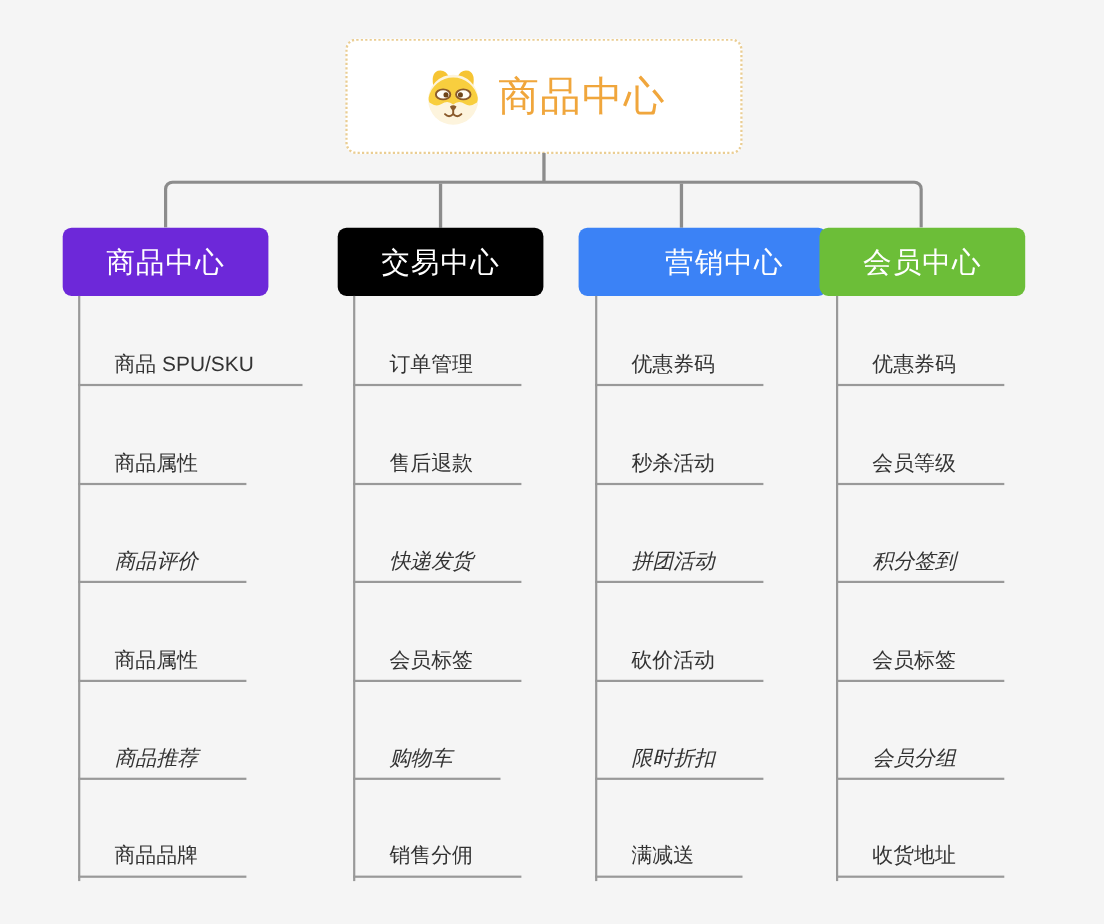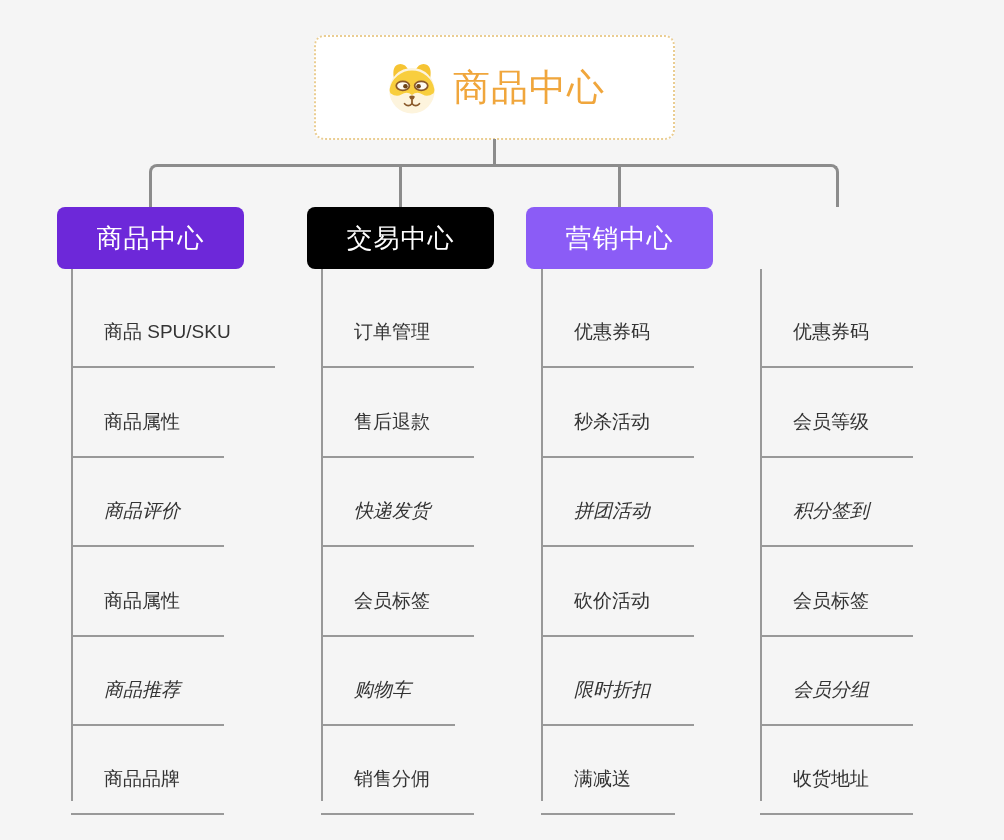--- a/index.html
+++ b/index.html
@@ -59,21 +59,21 @@
   .spine{
     position:absolute;left:0;top:269px;
     width:2px;height:532px;
     background:#999999;
   }
   .leaf{
     position:absolute;left:0;
     white-space:nowrap;
     font-size:19px;line-height:26px;
     color:#333333;
-    padding:0 44px 21px 33px;
+    padding:0 44px 4px 33px;
     border-bottom:2px solid #999999;
   }
   .i0{top:319px;} .i1{top:409px;} .i2{top:498px;font-style:italic;}
   .i3{top:588px;} .i4{top:677px;font-style:italic;} .i5{top:766px;}
 </style>
 </head>
 <body>
 
 <div id="canvas">
 
@@ -94,21 +94,22 @@
     <span class="root-title">商品中心</span>
   </div>
 
   <div class="vline" style="left:493px;top:139px;width:3px;height:26px;"></div>
   <div class="bus"></div>
   <div class="vline" style="left:399px;top:167px;width:3px;height:40px;"></div>
   <div class="vline" style="left:618px;top:167px;width:3px;height:40px;"></div>
 
   <div class="branch-box bx0" style="background: #6d28d9;">商品中心</div>
   <div class="branch-box bx1" style="background: #000000;">交易中心</div>
-  <div class="branch-box bx2" style="background: #8b5cf6;">营销中心</div>
+  <div class="branch-box bx2" style="background: #3b82f6; padding-left: 39px;">营销中心</div>
+  <div class="branch-box bx3" style="background: rgb(108, 190, 56);">会员中心</div>
 
   <div class="col cx0">
     <div class="spine"></div>
     <div class="leaf i0">商品 SPU/SKU</div>
     <div class="leaf i1">商品属性</div>
     <div class="leaf i2">商品评价</div>
     <div class="leaf i3">商品属性</div>
     <div class="leaf i4">商品推荐</div>
     <div class="leaf i5">商品品牌</div>
   </div>

